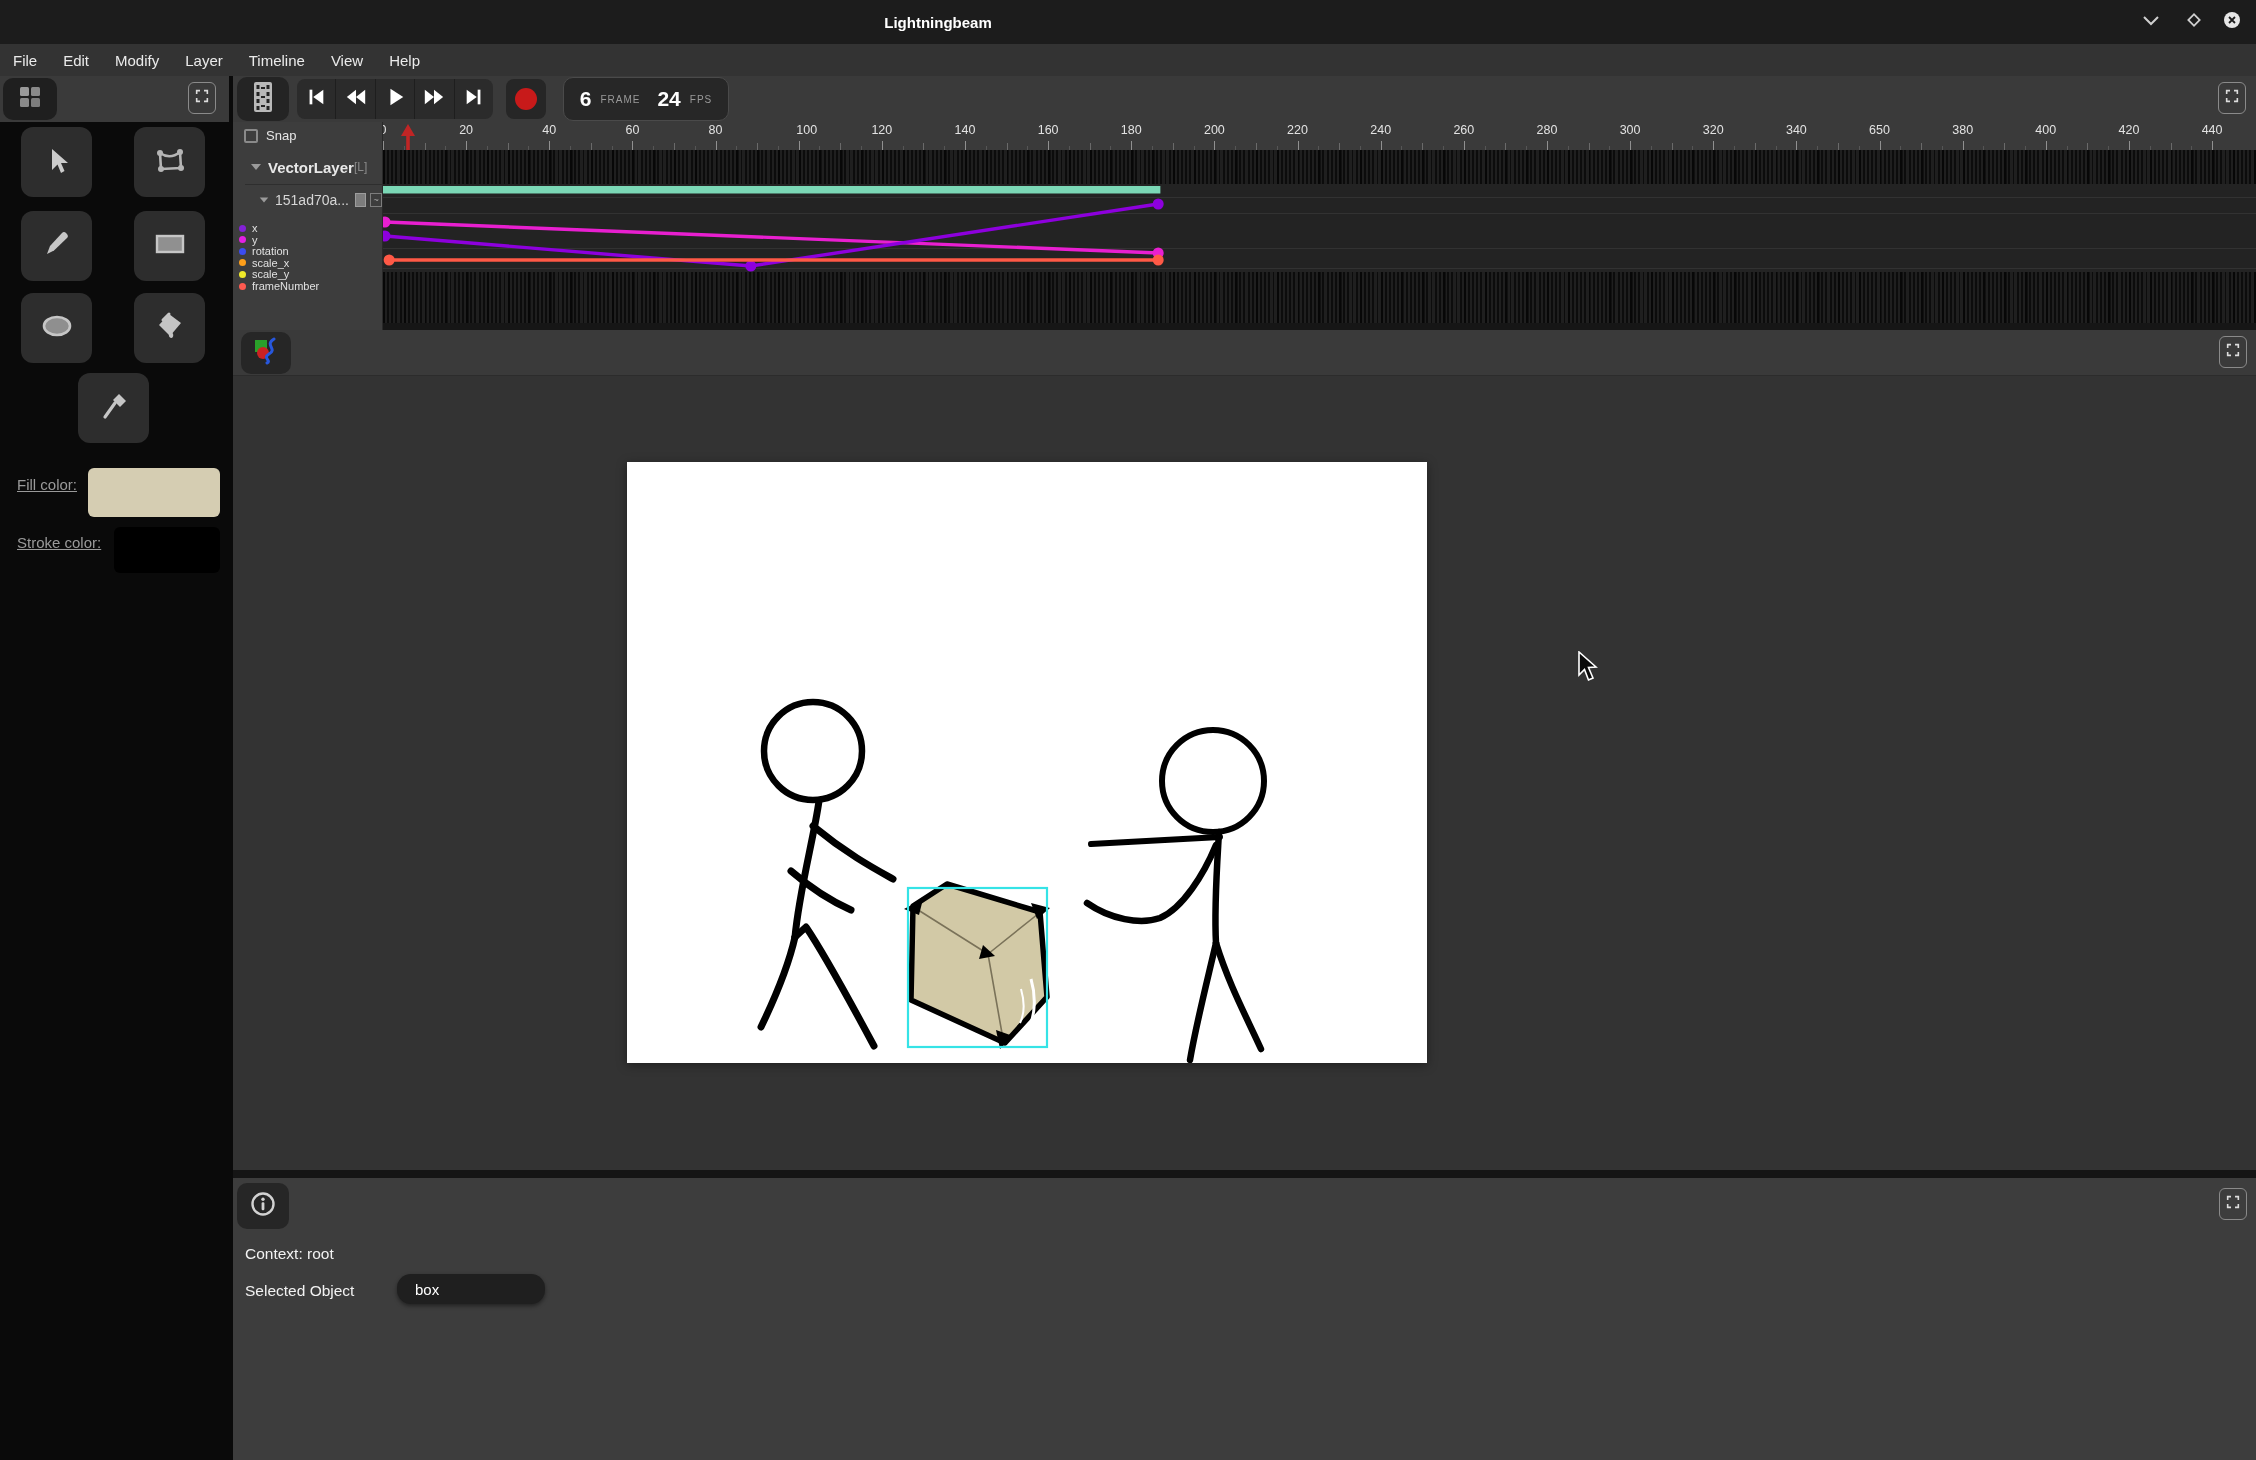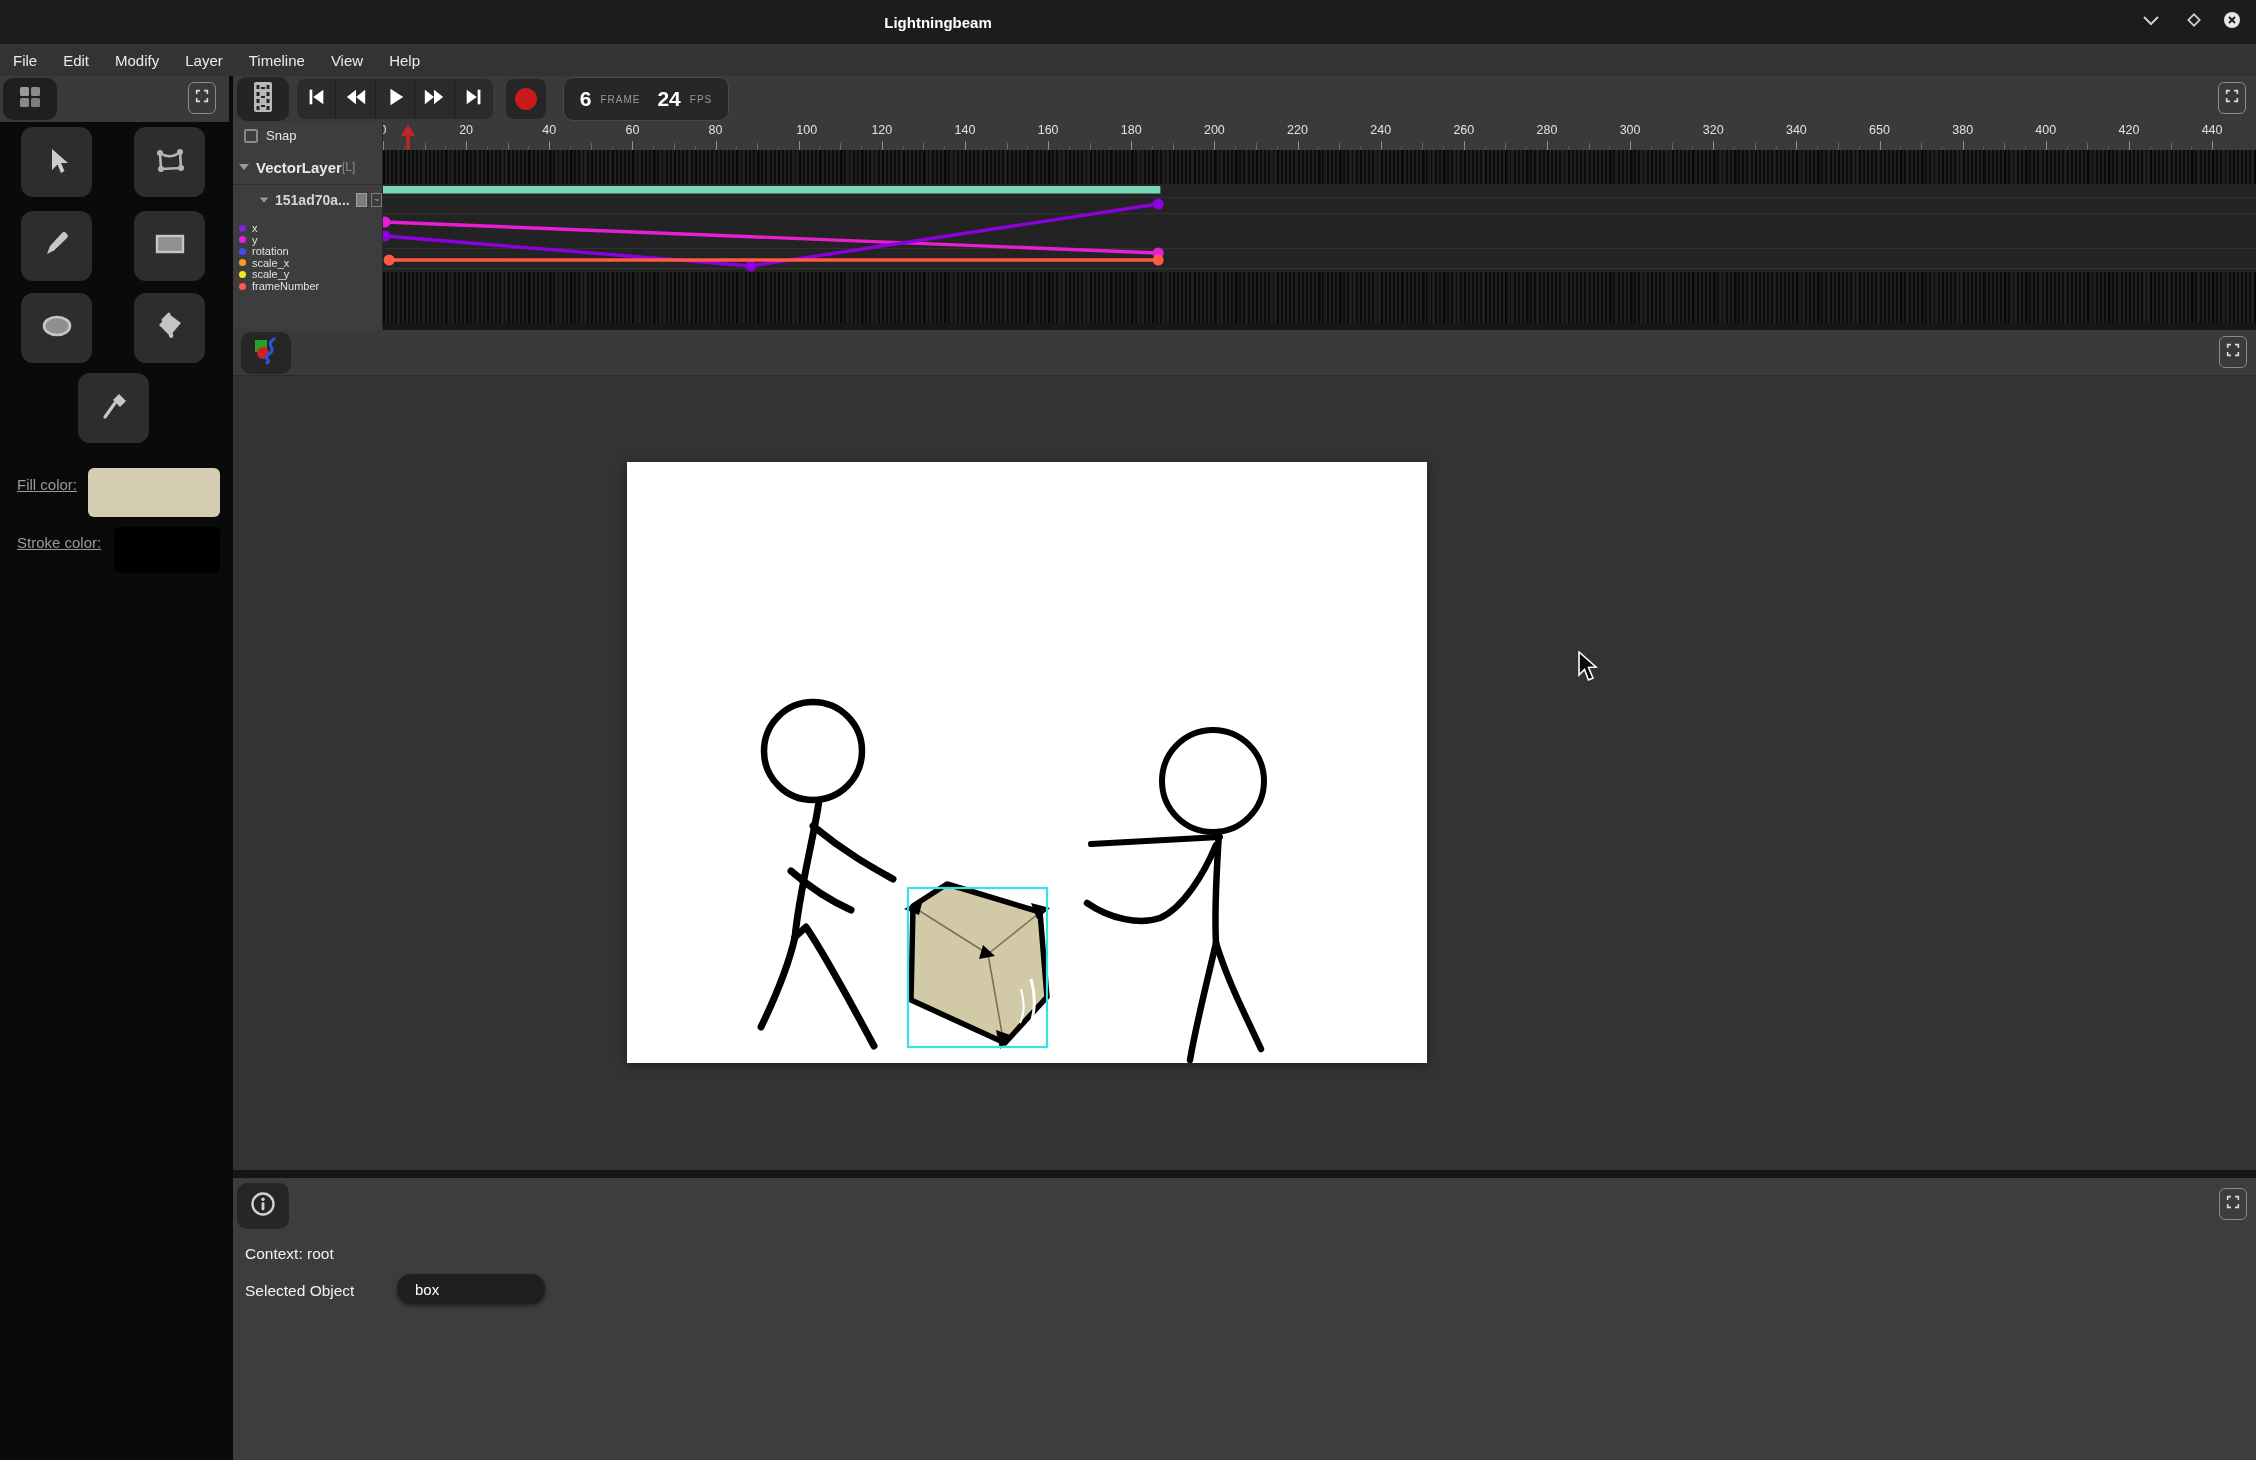--- a/index.html
+++ b/index.html
@@ -402,28 +402,28 @@
           <polygon points="9,0 2,12 7.2,12 7.2,26 10.8,26 10.8,12 16,12" fill="#c02525"></polygon>
         </svg>
     </div>
   </div>
 
   <div class="abs layer-col">
     <div style="position:absolute;left:11px;top:6px;display:flex;align-items:center;gap:8px;">
       <span class="checkbox"></span>
       <span style="color:#e6e6e6;font-size:13px;">Snap</span>
     </div>
-    <div style="position:absolute;left:0;top:28px;width:100%;height:35px;border-bottom:1px solid #2e2e2e;display:flex;align-items:center;box-sizing:border-box;">
+    <div style="position:absolute;left:12px;top:28px;width:100%;height:35px;border-bottom:1px solid #2e2e2e;display:flex;align-items:center;box-sizing:border-box;">
       <span class="tri-down" style="margin-left:6px;"></span>
       <span style="color:#e8e8e8;font-size:15px;font-weight:bold;margin-left:7px;">VectorLayer</span>
         <span style="color:#8a8a8a;font-size:12px;">[L]</span>
     </div>
     <div style="position:absolute;left:0;top:64px;width:100%;height:28px;display:flex;align-items:center;">
       <span class="tri-down" style="margin-left:26px;transform:scale(.85);"></span>
-      <span style="color:#d6d6d6;font-size:14px;font-weight:bold;margin-left:6px;">151ad70a...</span>
+      <span style="color:#d6d6d6;font-size:14px;font-weight:normal;margin-left:6px;">151ad70a...</span>
       <span style="width:14px;height:14px;background:#7d7d7d;border:1px solid #9d9d9d;margin-left:6px;box-sizing:border-box;"></span>
       <span style="width:14px;height:14px;border:1px solid #7d7d7d;margin-left:4px;color:#a8a8a8;font-size:9px;display:flex;align-items:center;justify-content:center;box-sizing:border-box;">~</span>
     </div>
     <div id="property-list">
         <div class="prop-row" style="top: 100px;">
           <span class="prop-dot" style="background: rgb(131, 33, 214);"></span>
           <span class="prop-label">x</span>
         </div>
         <div class="prop-row" style="top: 111.6px;">
           <span class="prop-dot" style="background: rgb(227, 32, 227);"></span>

